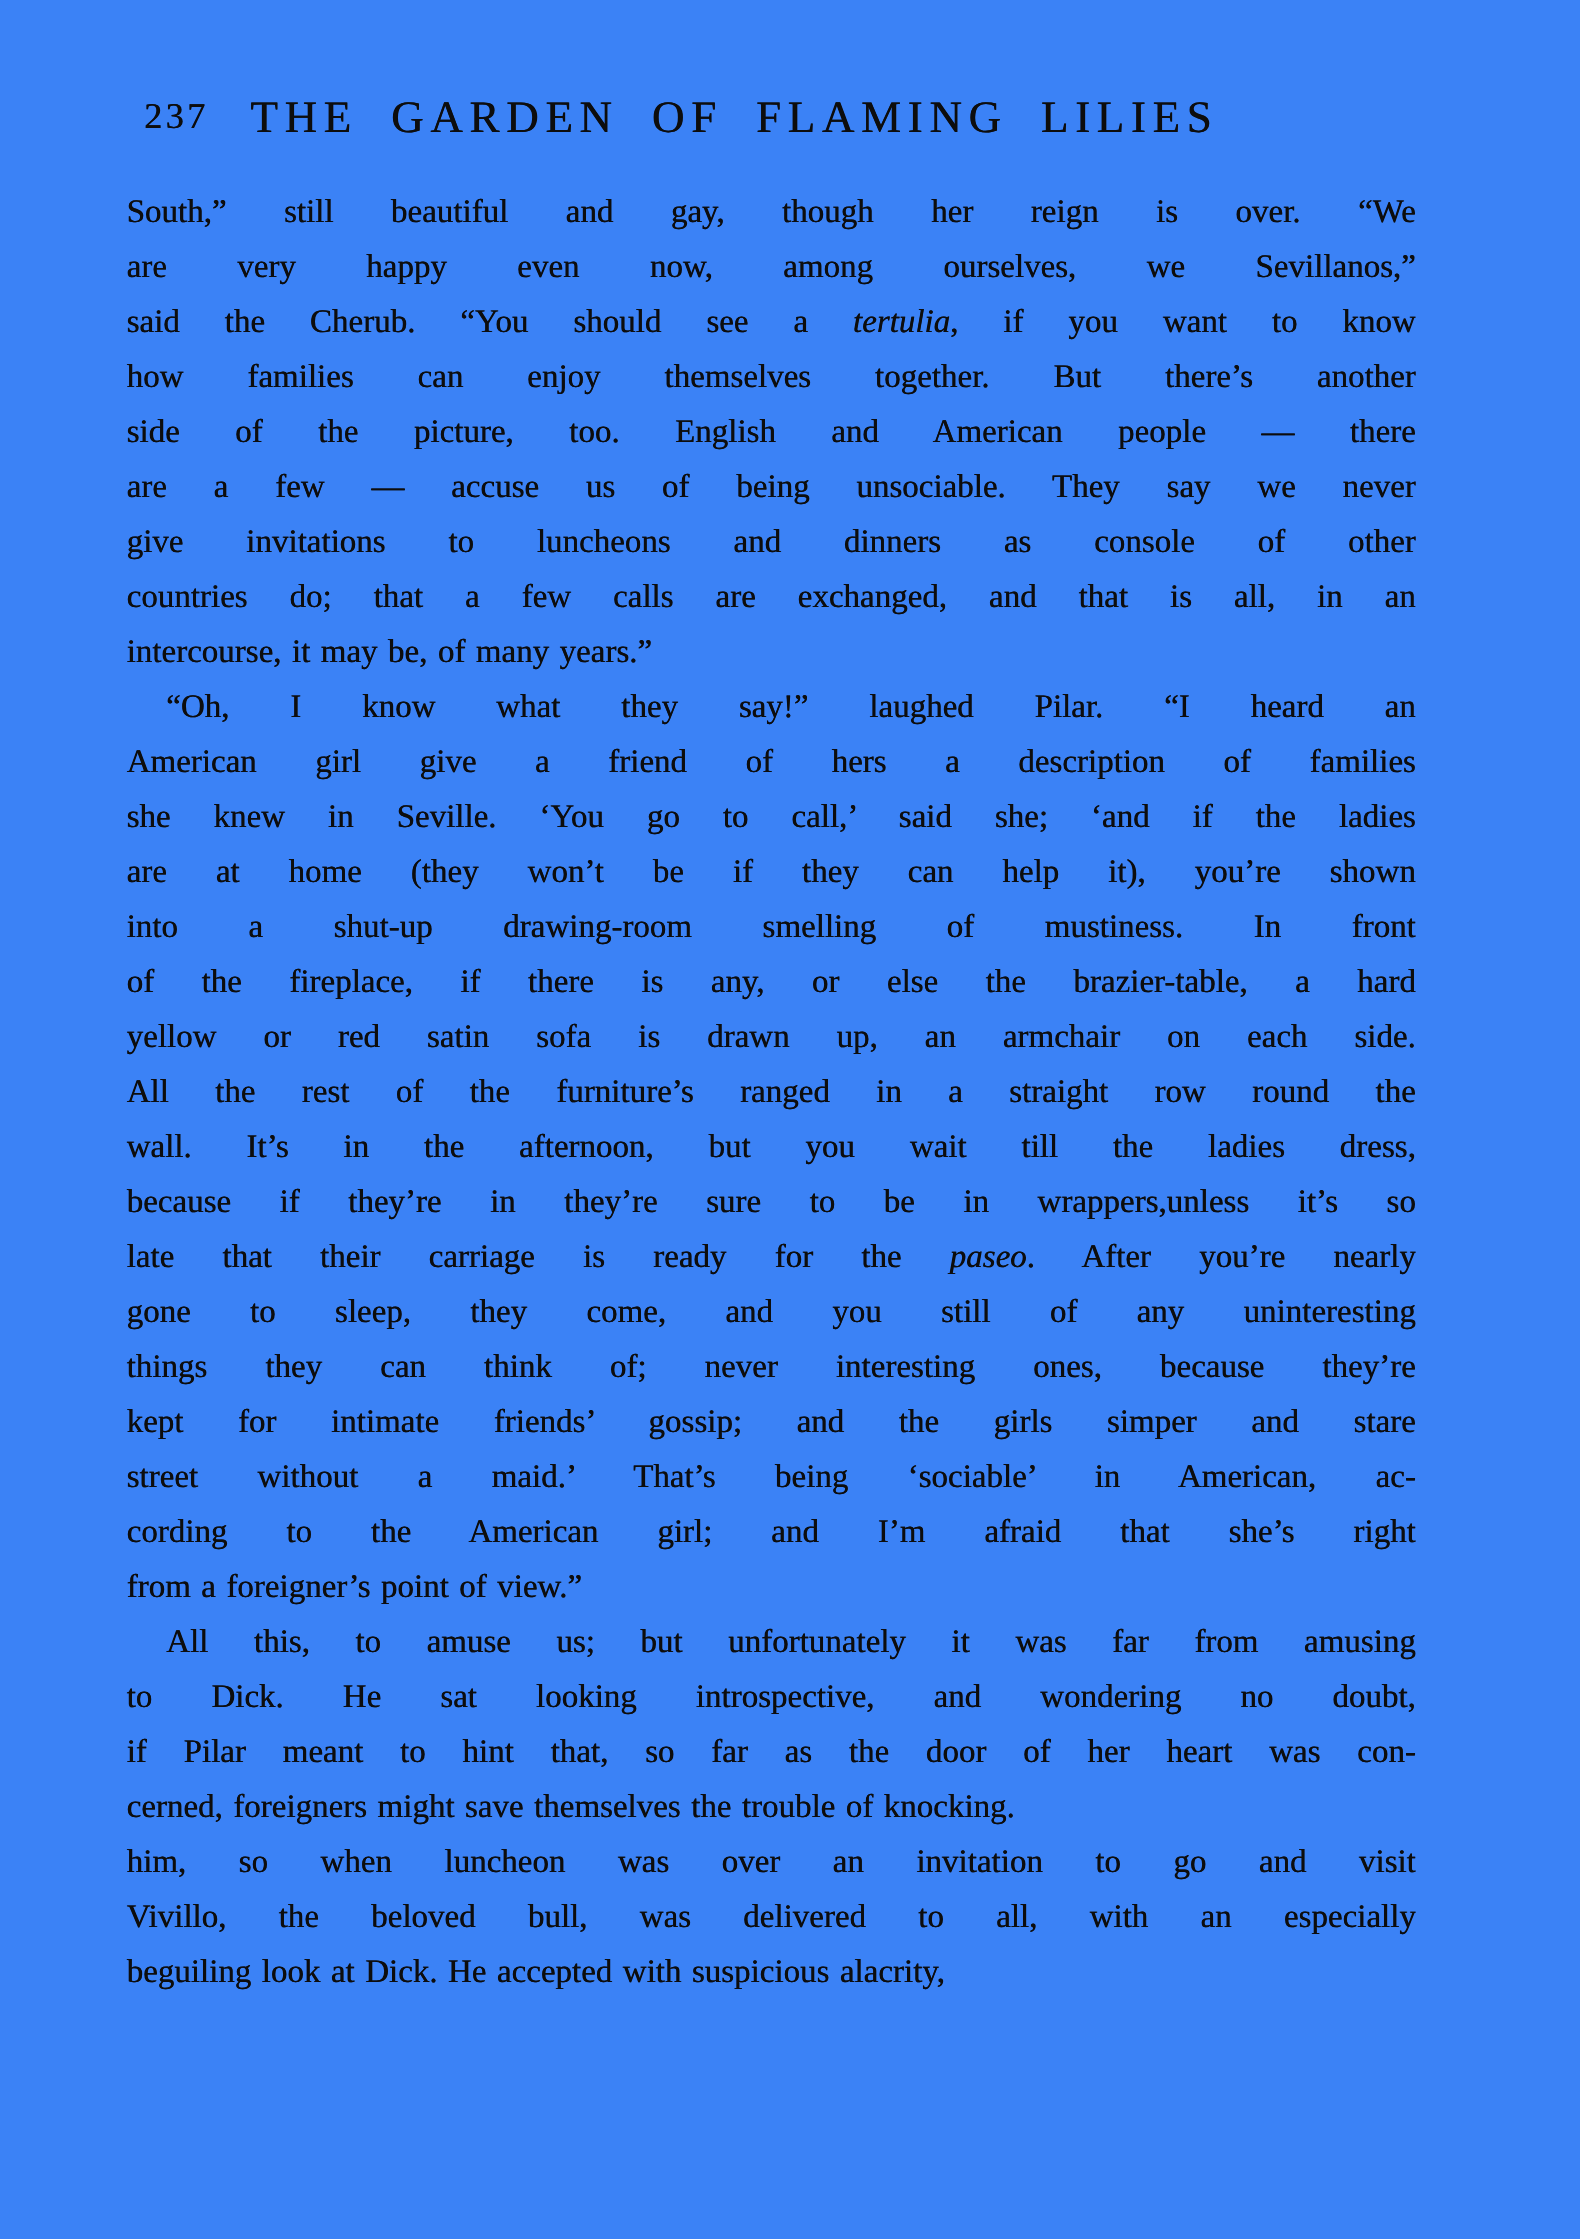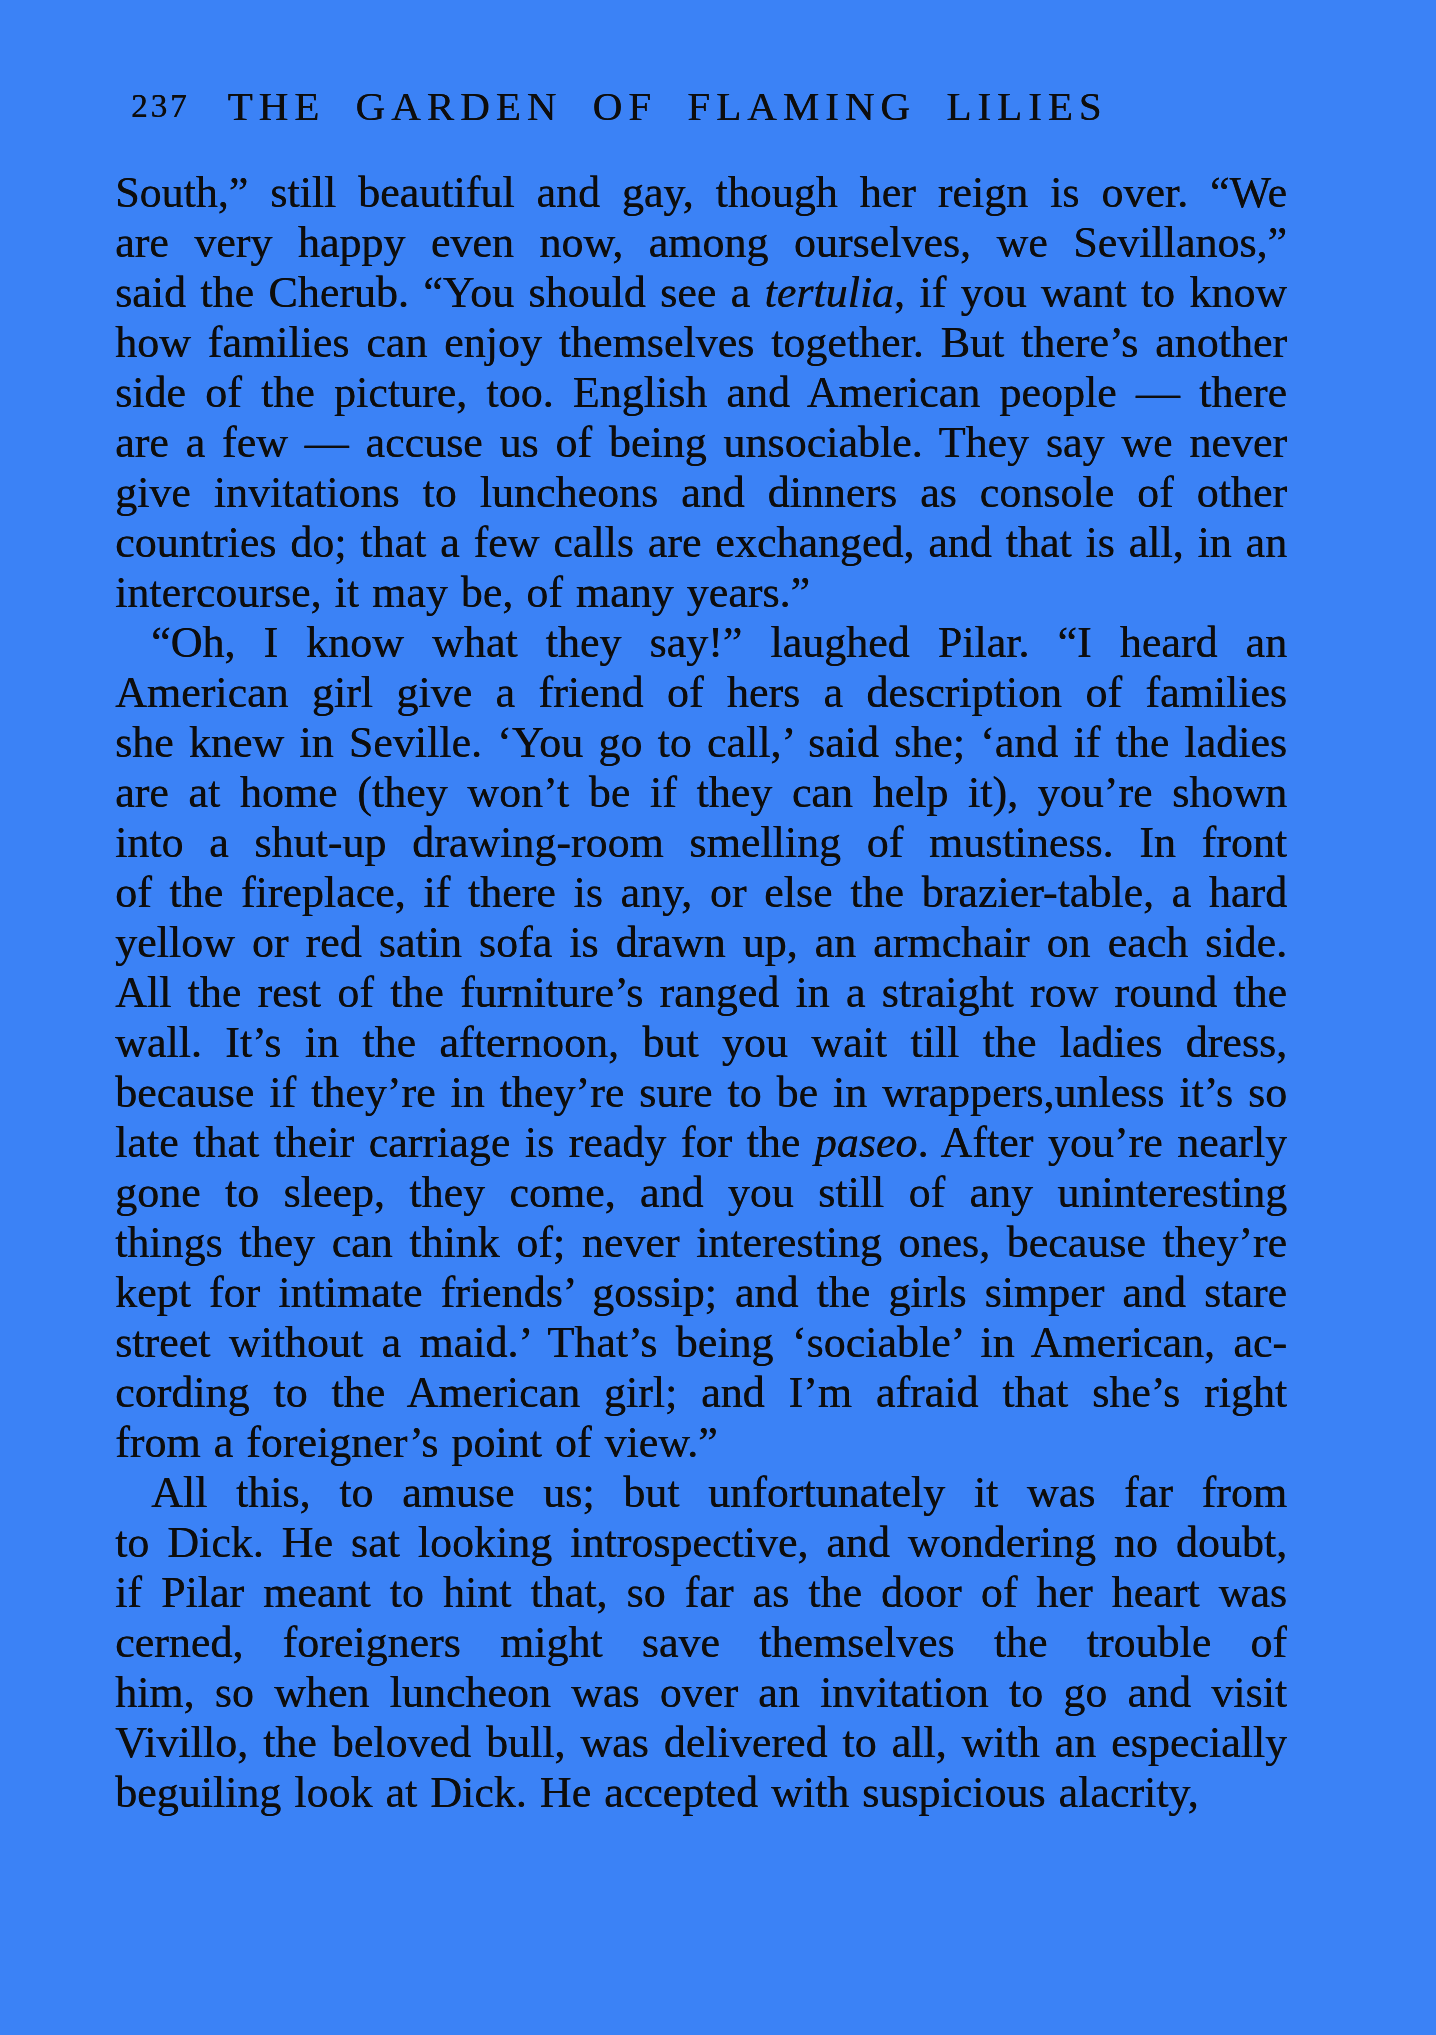--- a/index.html
+++ b/index.html
@@ -41,21 +41,21 @@
     text-shadow: 0.4px 0 0 currentColor;
   }
   .text-block {
     position: absolute;
     top: 168px;
     left: 115px;
     width: 1172px;
   }
   .paragraph { margin: 0; }
   .line {
-    font-size: 44px;
+    font-size: 30px;
     line-height: 50px;
     height: 50px;
     overflow: hidden;
     text-align: justify;
     text-align-last: justify;
     word-spacing: 2px;
     text-shadow: 0.4px 0 0 currentColor;
     font-family: Liberation Serif, serif;
   }
   .line.para-end {

